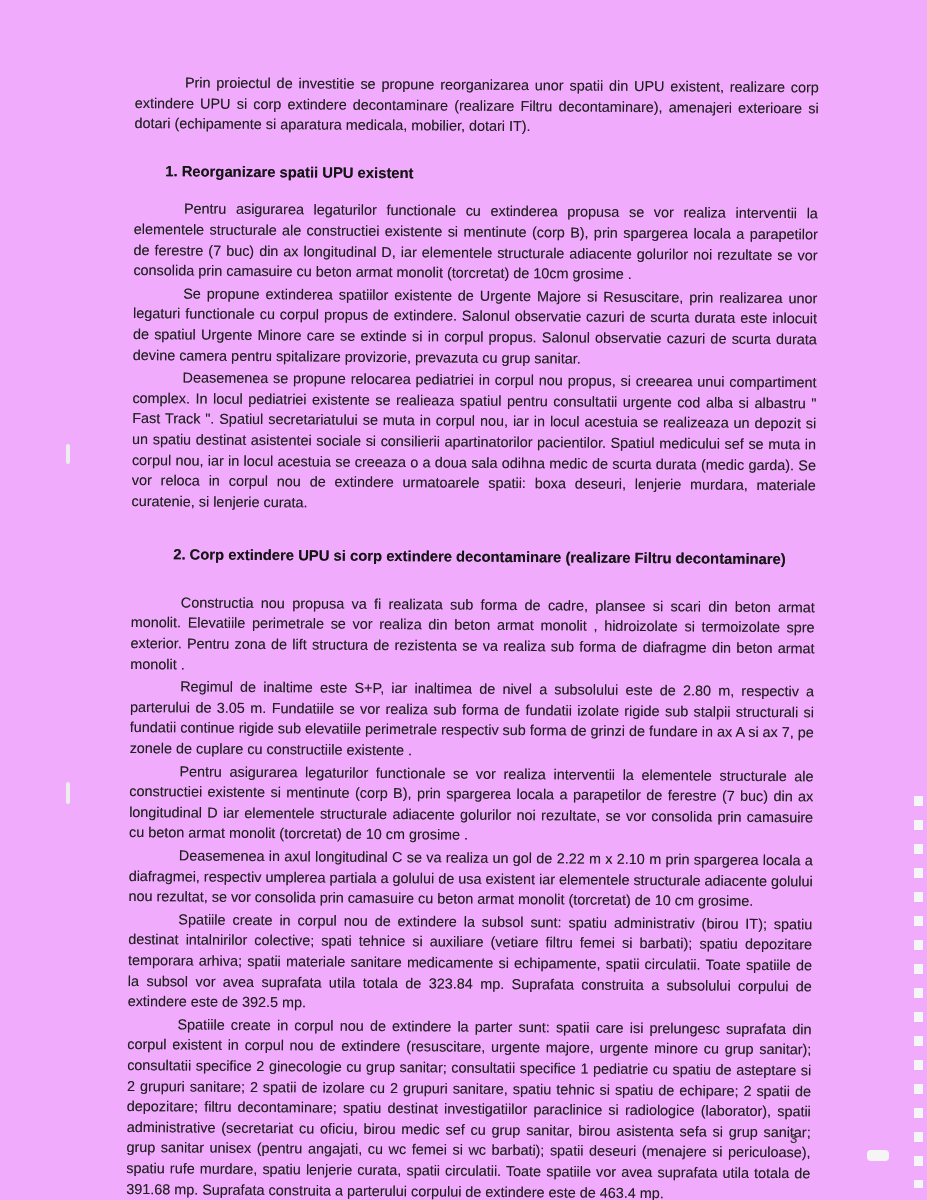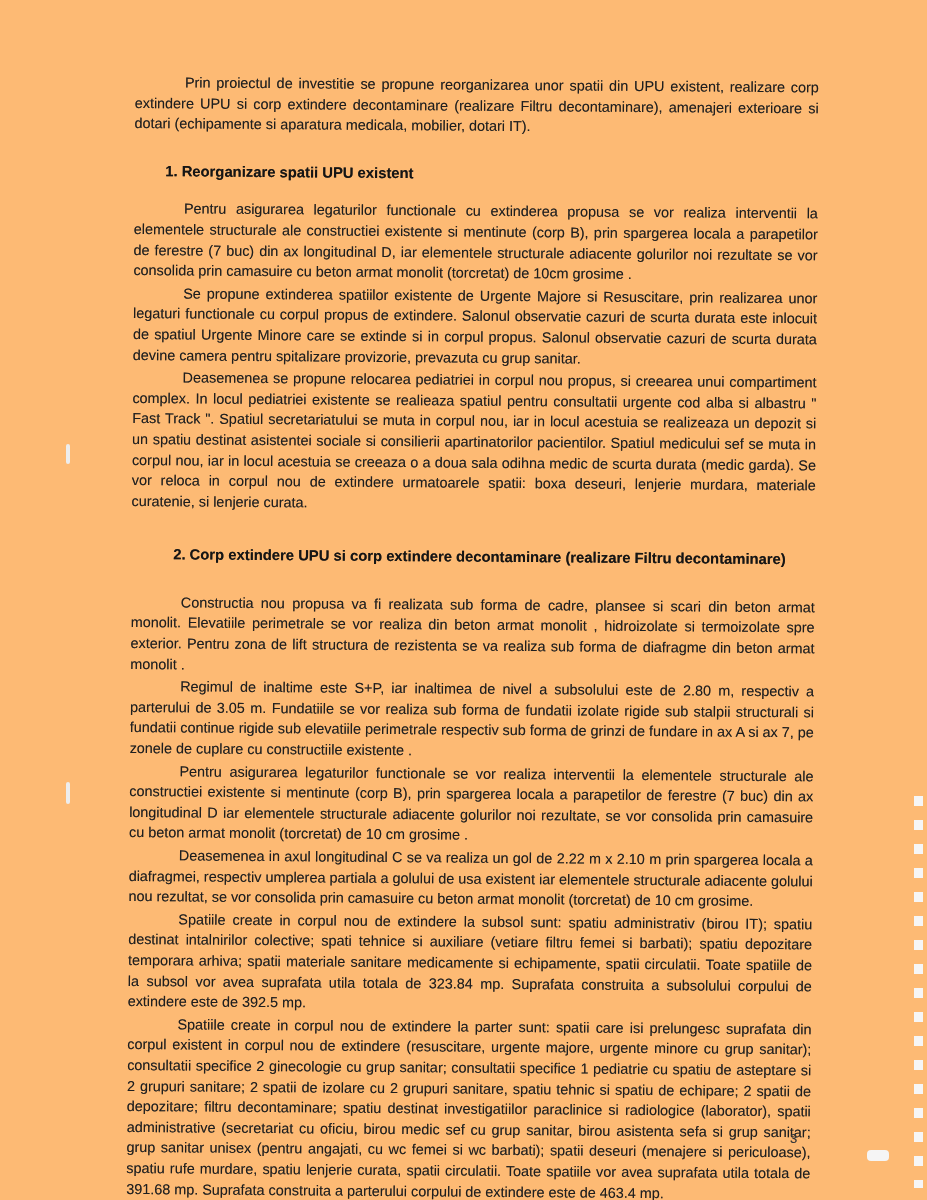--- a/index.html
+++ b/index.html
@@ -5,21 +5,21 @@
   html, body {
     margin: 0;
     padding: 0;
     background: #ffffff;
     font-family: "Liberation Sans", "DejaVu Sans", sans-serif;
   }
   .page {
     position: relative;
     width: 927px;
     height: 1200px;
-    background: #fdba74;
+    background: #f0abfc;
     overflow: hidden;
   }
   .scan-tilt {
     position: absolute;
     left: 135px;
     top: 72px;
     width: 684px;
     transform: rotate(0.45deg);
     transform-origin: 0 0;
   }

